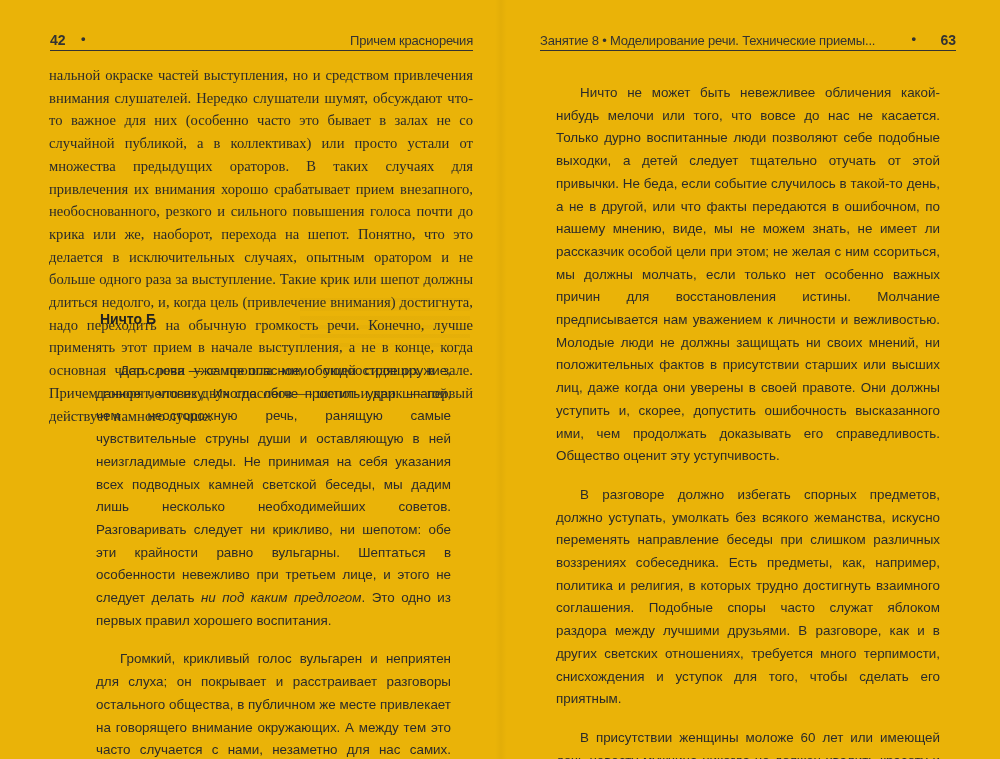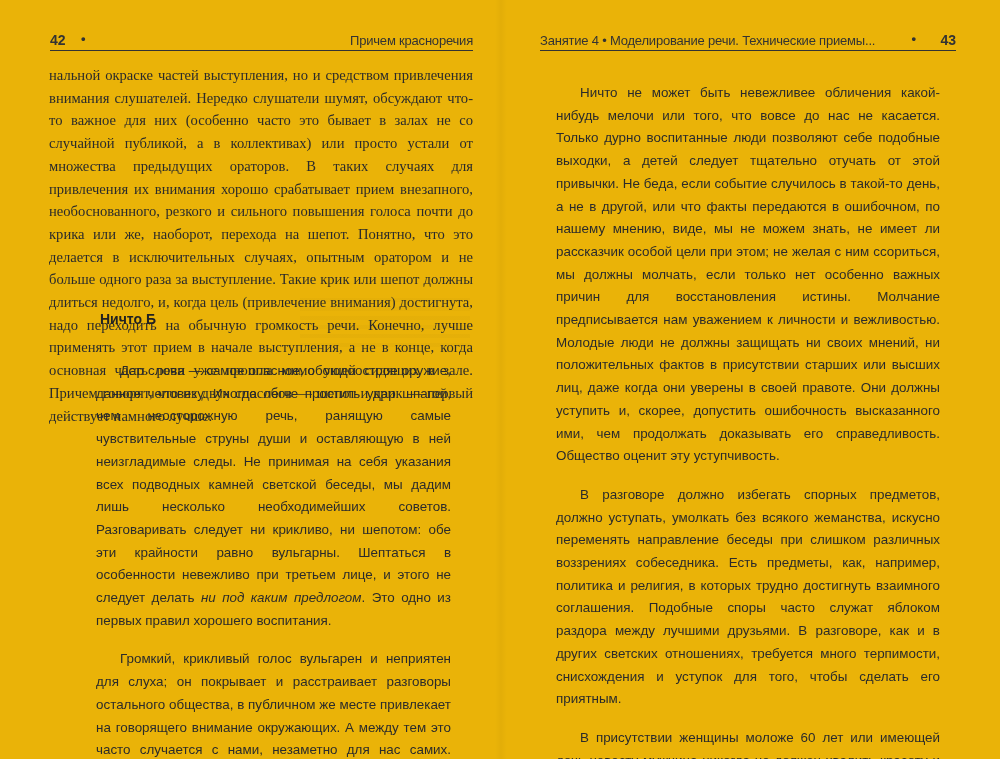--- a/index.html
+++ b/index.html
@@ -87,23 +87,23 @@
       <p><span>Дар слова — самое опасное, обоюдоострое оружие, данное человеку. Иногда легче простить удар шпагой, чем неосторожную речь, ранящую самые чувствительные струны души и оставляющую в ней неизгладимые следы. Не принимая на себя указания всех подводных камней светской беседы, мы дадим лишь несколько необходимейших советов. Разговаривать следует ни крикливо, ни шепотом: обе эти крайности равно вульгарны. Шептаться в особенности невежливо при третьем лице, и этого не следует делать </span><i>ни под каким предлогом</i><span>. Это одно из первых правил хорошего воспитания.</span></p>
       <p>Громкий, крикливый голос вульгарен и неприятен для слуха; он покрывает и расстраивает разговоры остального общества, в публичном же месте привлекает на говорящего внимание окружающих. А между тем это часто случается с нами, незаметно для нас самих. Стоит только коснуться интересующего предмета, и мы увлекаемся, забываем о том, где мы, голос наш повышается, и это замечают все, кроме нас самих...Точно так же мы склонны кричать, говоря с иностранцами, не свободно владеющими нашим языком, как будто они глухие. Такие случаи бывают очень часто и возбуждают общий смех. Хотя тут нет нарушения светских приличий, но лучше наблюдать за собой при подобных обстоятельствах.</p>
 
     </div>
   </div>
 
   <div class="gutter"></div>
 
   <div class="page page-right">
     <div class="runhead">
-      <span class="title">Занятие 4 • Моделирование речи. Технические приемы...</span>
+      <span class="title">Занятие 8 • Моделирование речи. Технические приемы...</span>
       <span class="dot">•</span>
-      <span class="pnum">43</span>
+      <span class="pnum">63</span>
     </div>
 
     <div class="sans right-sans">
       <p>Ничто не может быть невежливее обличения какой-нибудь мелочи или того, что вовсе до нас не касается. Только дурно воспитанные люди позволяют себе подобные выходки, а детей следует тщательно отучать от этой привычки. Не беда, если событие случилось в такой-то день, а не в другой, или что факты передаются в ошибочном, по нашему мнению, виде, мы не можем знать, не имеет ли рассказчик особой цели при этом; не желая с ним ссориться, мы должны молчать, если только нет особенно важных причин для восстановления истины. Молчание предписывается нам уважением к личности и вежливостью. Молодые люди не должны защищать ни своих мнений, ни положительных фактов в присутствии старших или высших лиц, даже когда они уверены в своей правоте. Они должны уступить и, скорее, допустить ошибочность высказанного ими, чем продолжать доказывать его справедливость. Общество оценит эту уступчивость.</p>
       <p>В разговоре должно избегать спорных предметов, должно уступать, умолкать без всякого жеманства, искусно переменять направление беседы при слишком различных воззрениях собеседника. Есть предметы, как, например, политика и религия, в которых трудно достигнуть взаимного соглашения. Подобные споры часто служат яблоком раздора между лучшими друзьями. В разговоре, как и в других светских отношениях, требуется много терпимости, снисхождения и уступок для того, чтобы сделать его приятным.</p>
       <p>В присутствии женщины моложе 60 лет или имеющей дочь-невесту мужчина никогда не должен хвалить красоту и красивые туалеты другой женщины или девушки; точно так же женщина, хвалящая мужчине другого мужчину, всегда делает неприятности первому. Нужно, чтобы собеседники ваши думали, что вы считаете их самыми совершенными из ваших знакомых. В присутствии артиста никогда не говорят о другом артисте и т. д.</p>
 
     </div>
   </div>
 

